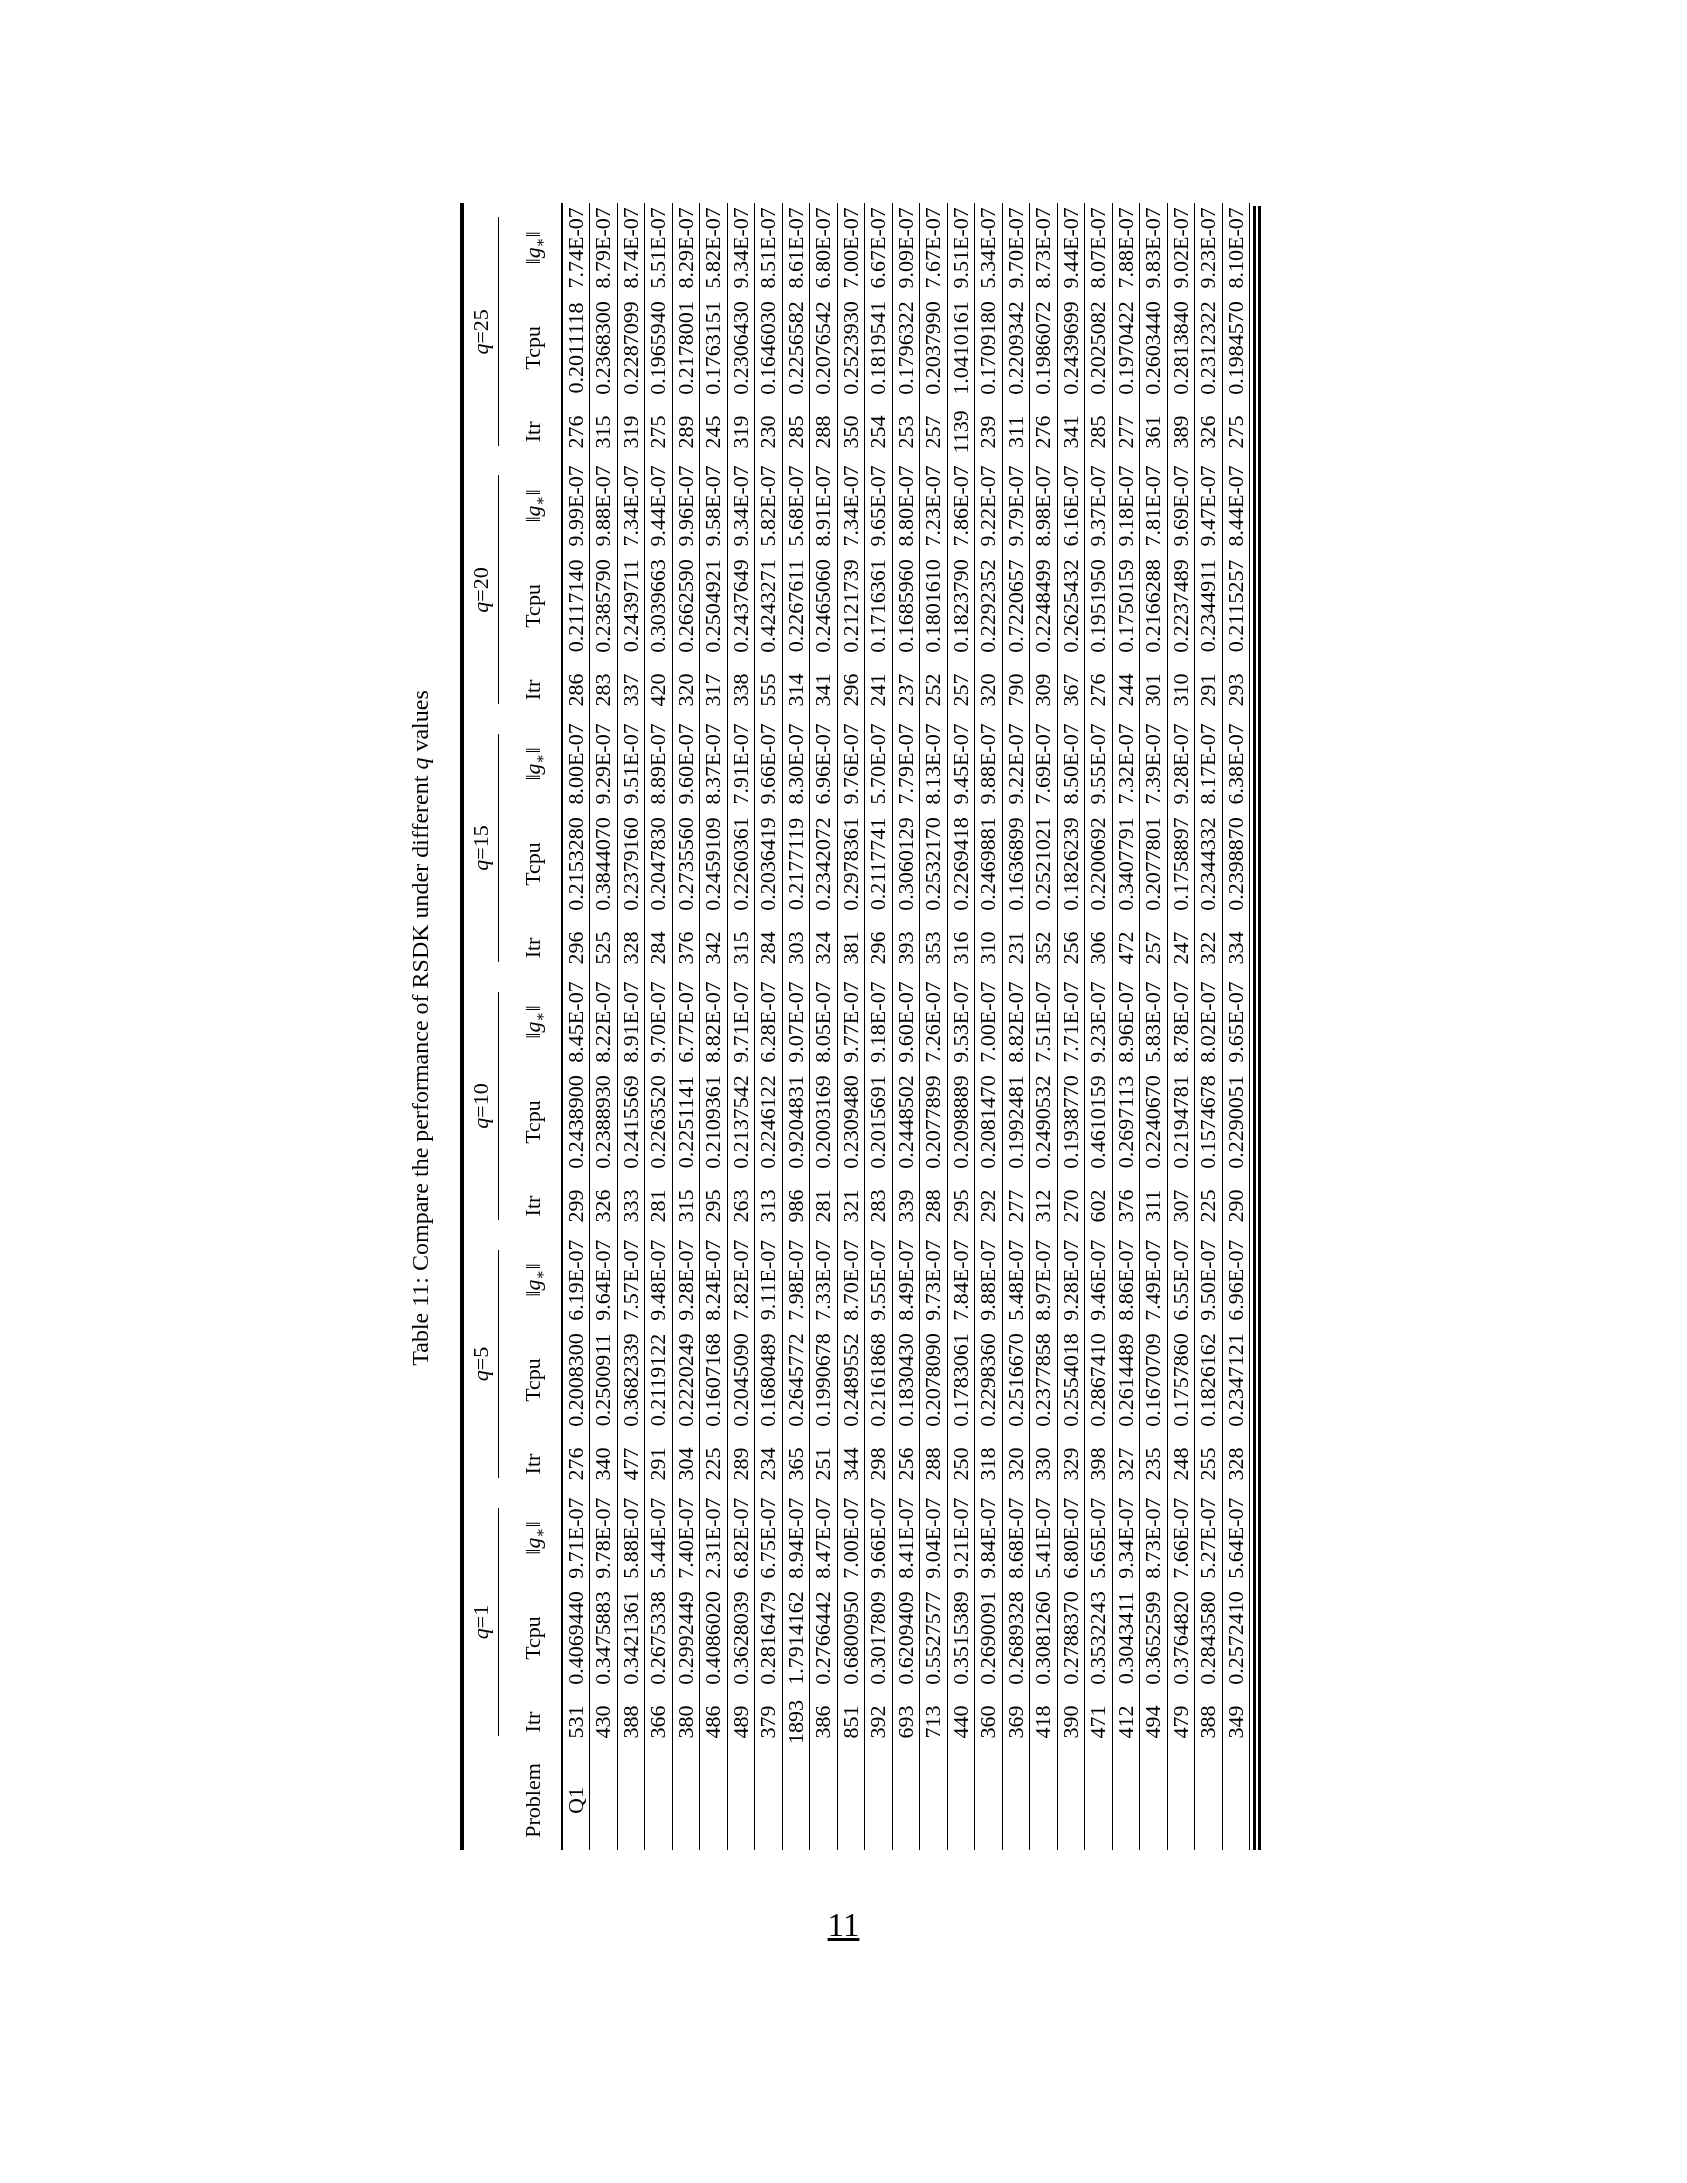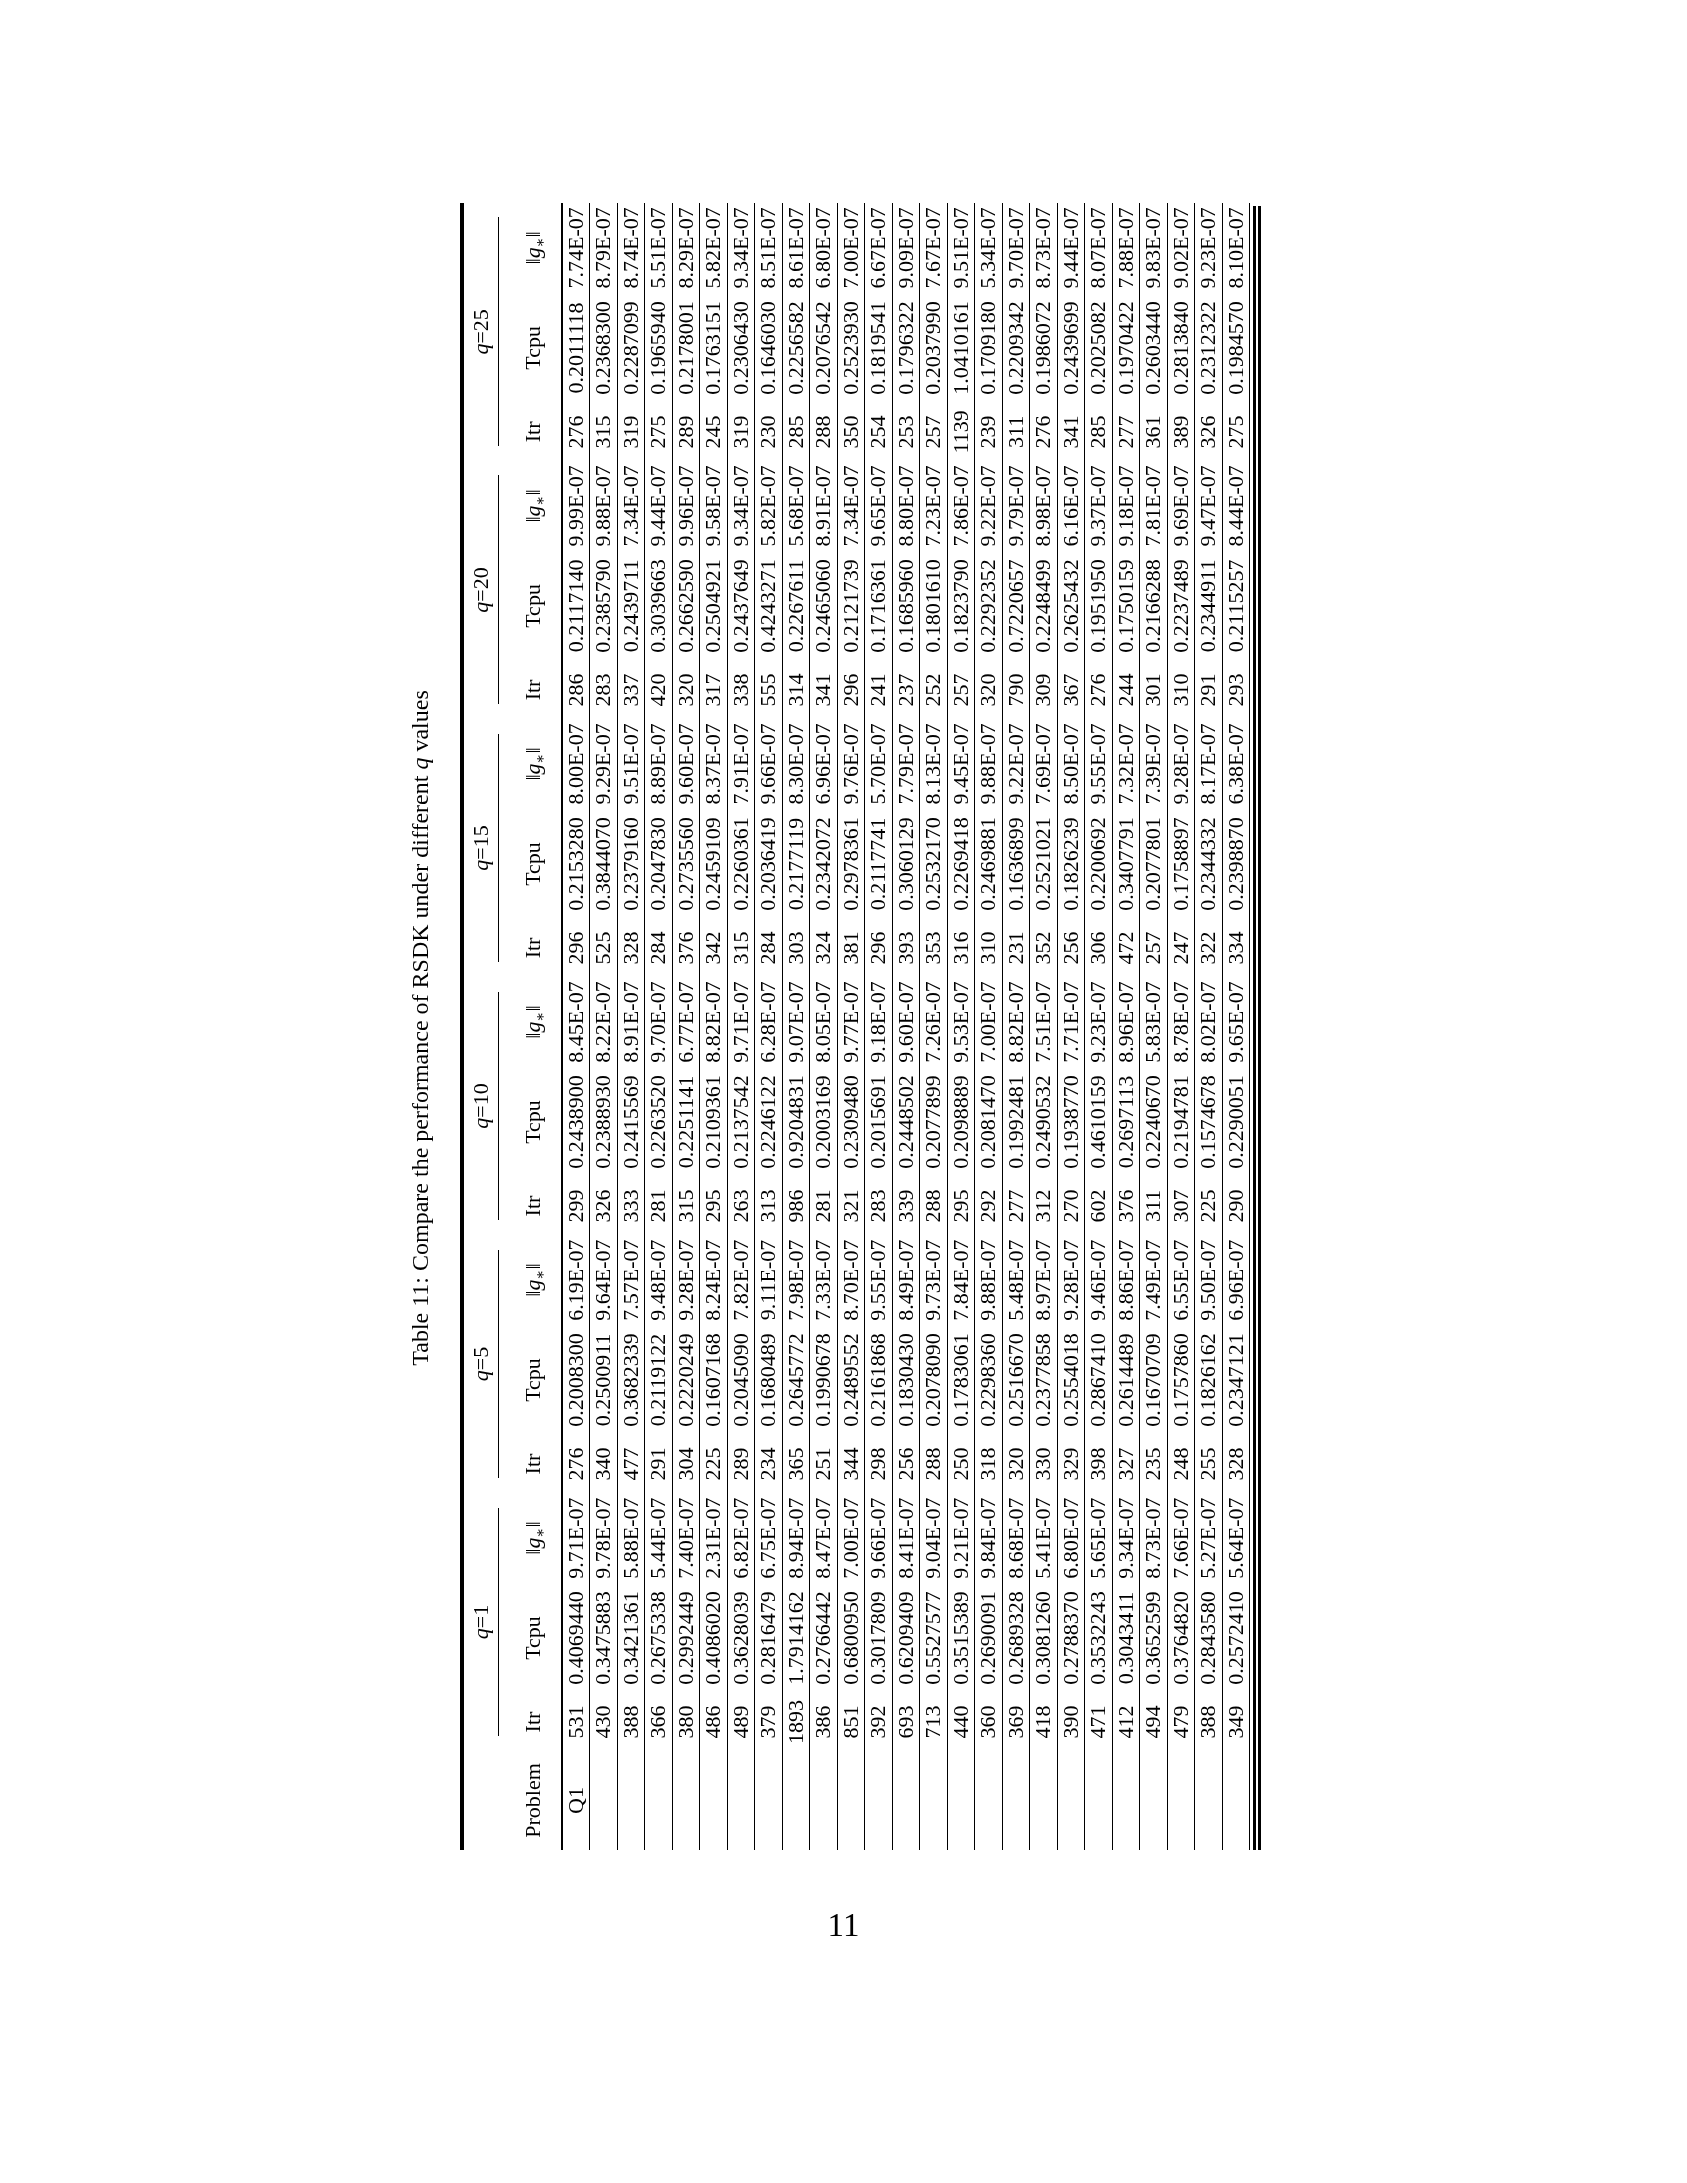--- a/index.html
+++ b/index.html
@@ -38,21 +38,21 @@
     text-align:center; border-bottom:1.3px solid #000;
     height:26.5px; line-height:26.5px; padding:0; white-space:nowrap;
     overflow:visible;
   }
   sub.star { font-size:14.6px; line-height:0; }
   .dbl { margin-top:2.6px; }
   .dbl .ln { height:3.3px; background:#000; }
   .dbl .ln + .ln { margin-top:2px; }
   .pagenum {
     position:absolute; left:0; top:1907px; width:1687px;
-    text-align:center; font-size:33px;
+    text-align:center; font-size:33px;text-decoration:underline;
   }
   i { font-style:italic; }
 </style>
 </head>
 <body>
 
 <div class="page">
 
   <div class="rot">
 

